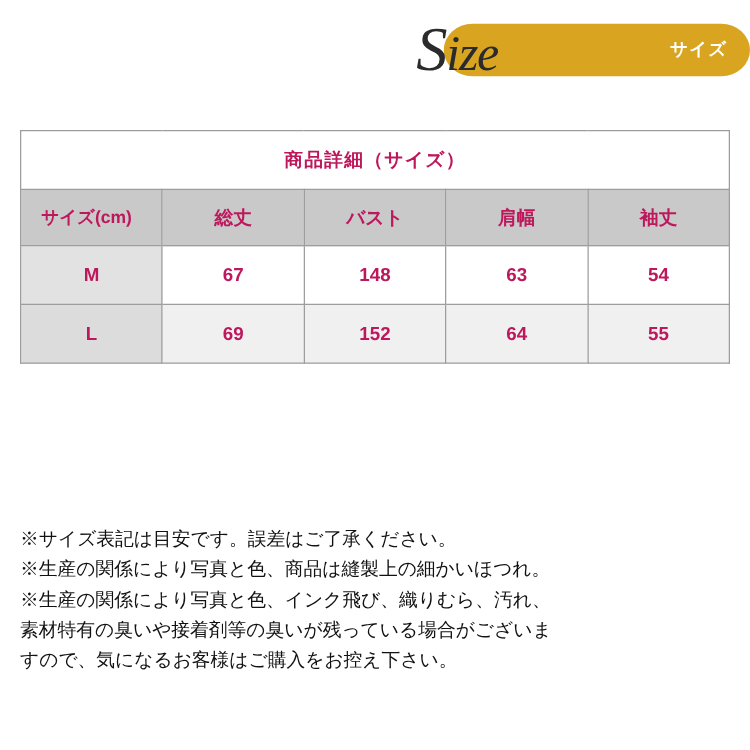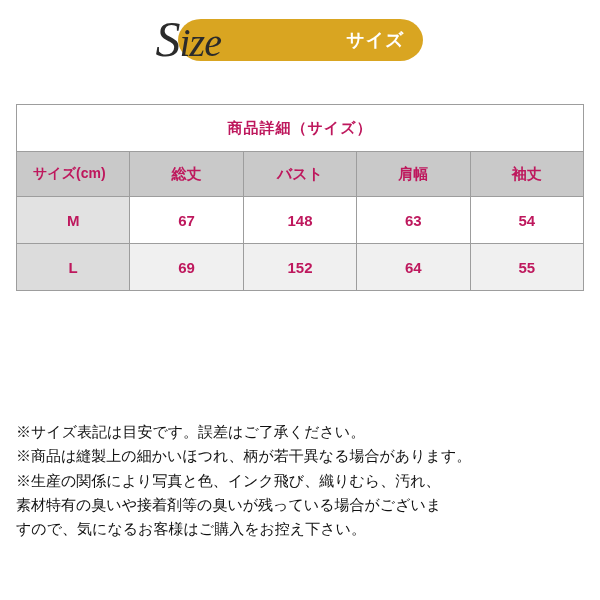--- a/index.html
+++ b/index.html
@@ -22,38 +22,38 @@
   }
 
   
   .banner-wrap {
     position: absolute;
     left: 0;
     top: 16px;
     width: 600px;
     height: 48px;
     display: flex;
-    justify-content: center;
+    justify-content: flex-end;
     align-items: center;
   }
   .banner {
     position: relative;
     background: #d9a521;
     border-radius: 24px / 22px;
     height: 42px;
     width: 245px;
     display: flex;
     align-items: center;
     justify-content: flex-end;
     padding-right: 18px;
     box-sizing: border-box;
   }
   .banner-sub {
     color: #ffffff;
-    font-size: 18px;
+    font-size: 14px;
     font-weight: bold;
     letter-spacing: 1px;
     font-family: "DejaVu Sans", sans-serif;
   }
   .banner-main {
     position: absolute;
     left: -22px;
     top: 50%;
     transform: translateY(-52%);
     font-family: "Liberation Serif", serif;
@@ -180,19 +180,19 @@
           <td>55</td>
         </tr>
 
 
       </tbody>
     </table>
   </div>
 
   <div class="notes">
     <p>※サイズ表記は目安です。誤差はご了承ください。</p>
-    <p>※商品は縫製上の細かいほつれ、柄が若干異なる場合があります。</p>
+    <p>※生産の関係により写真と色、商品は縫製上の細かいほつれ。</p>
     <p>※生産の関係により写真と色、インク飛び、織りむら、汚れ、</p>
     <p>素材特有の臭いや接着剤等の臭いが残っている場合がございま</p>
     <p>すので、気になるお客様はご購入をお控え下さい。</p>
   </div>
 
 </div>
 
 </body></html>

